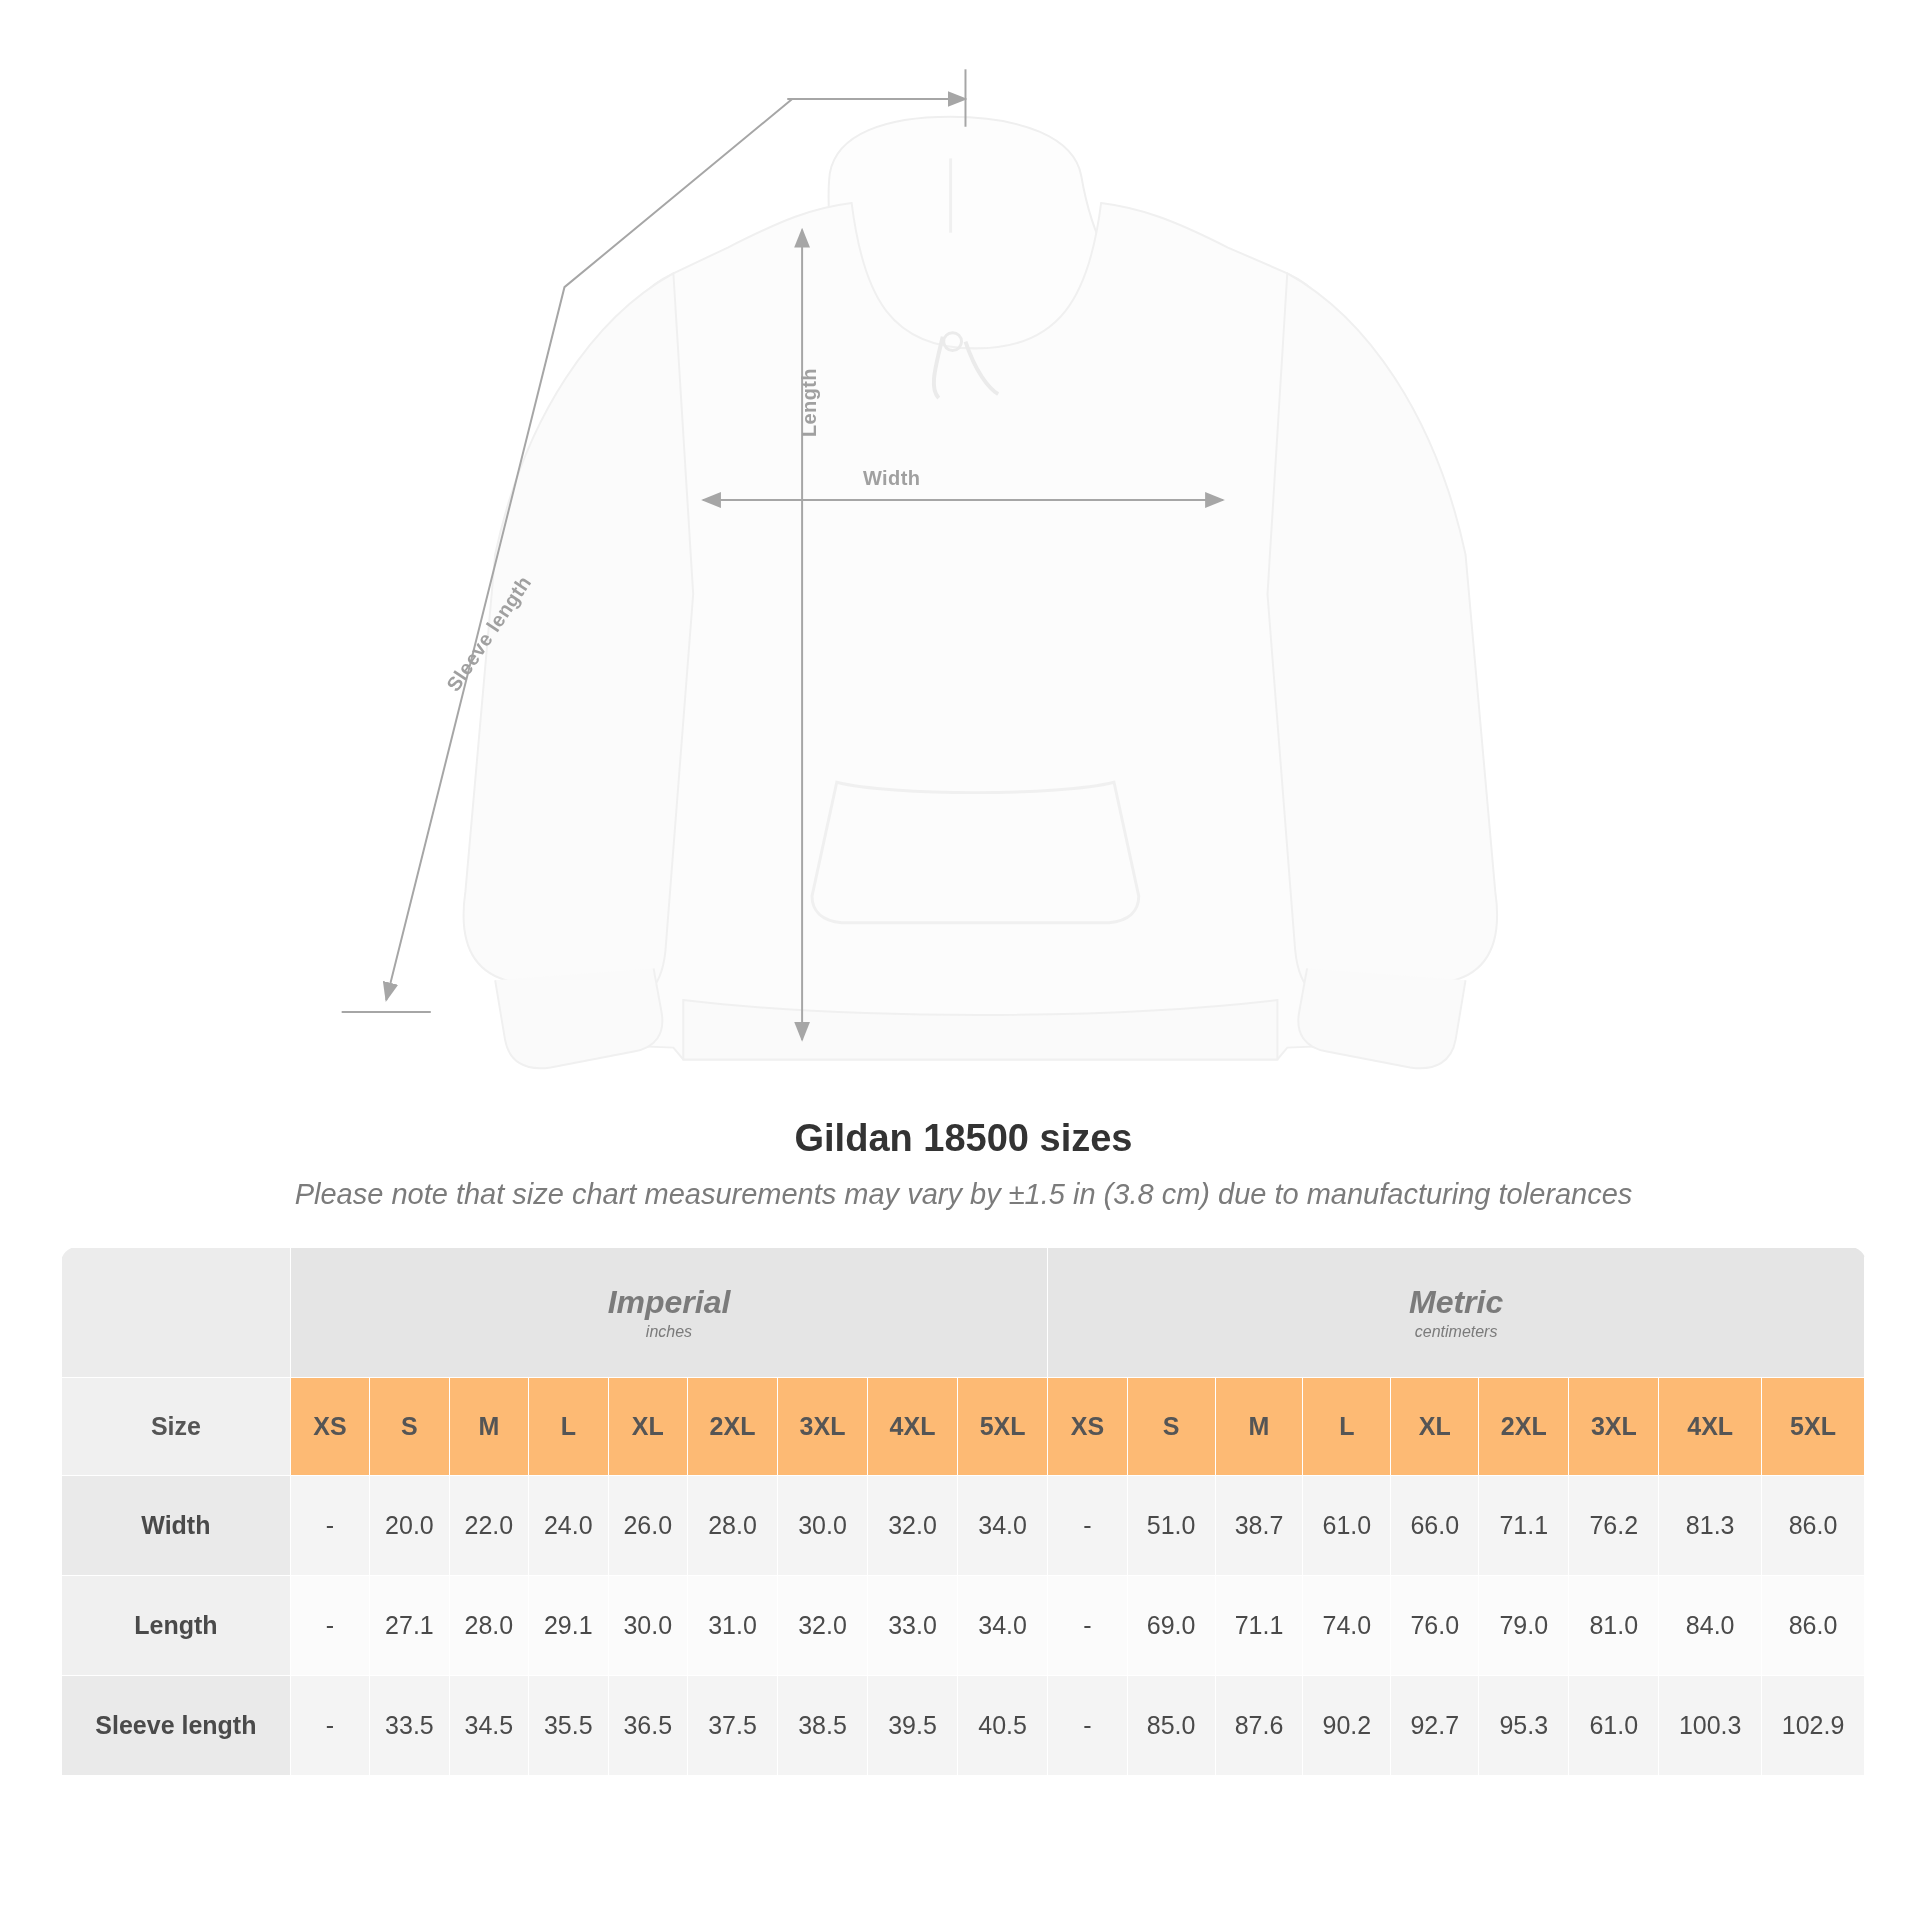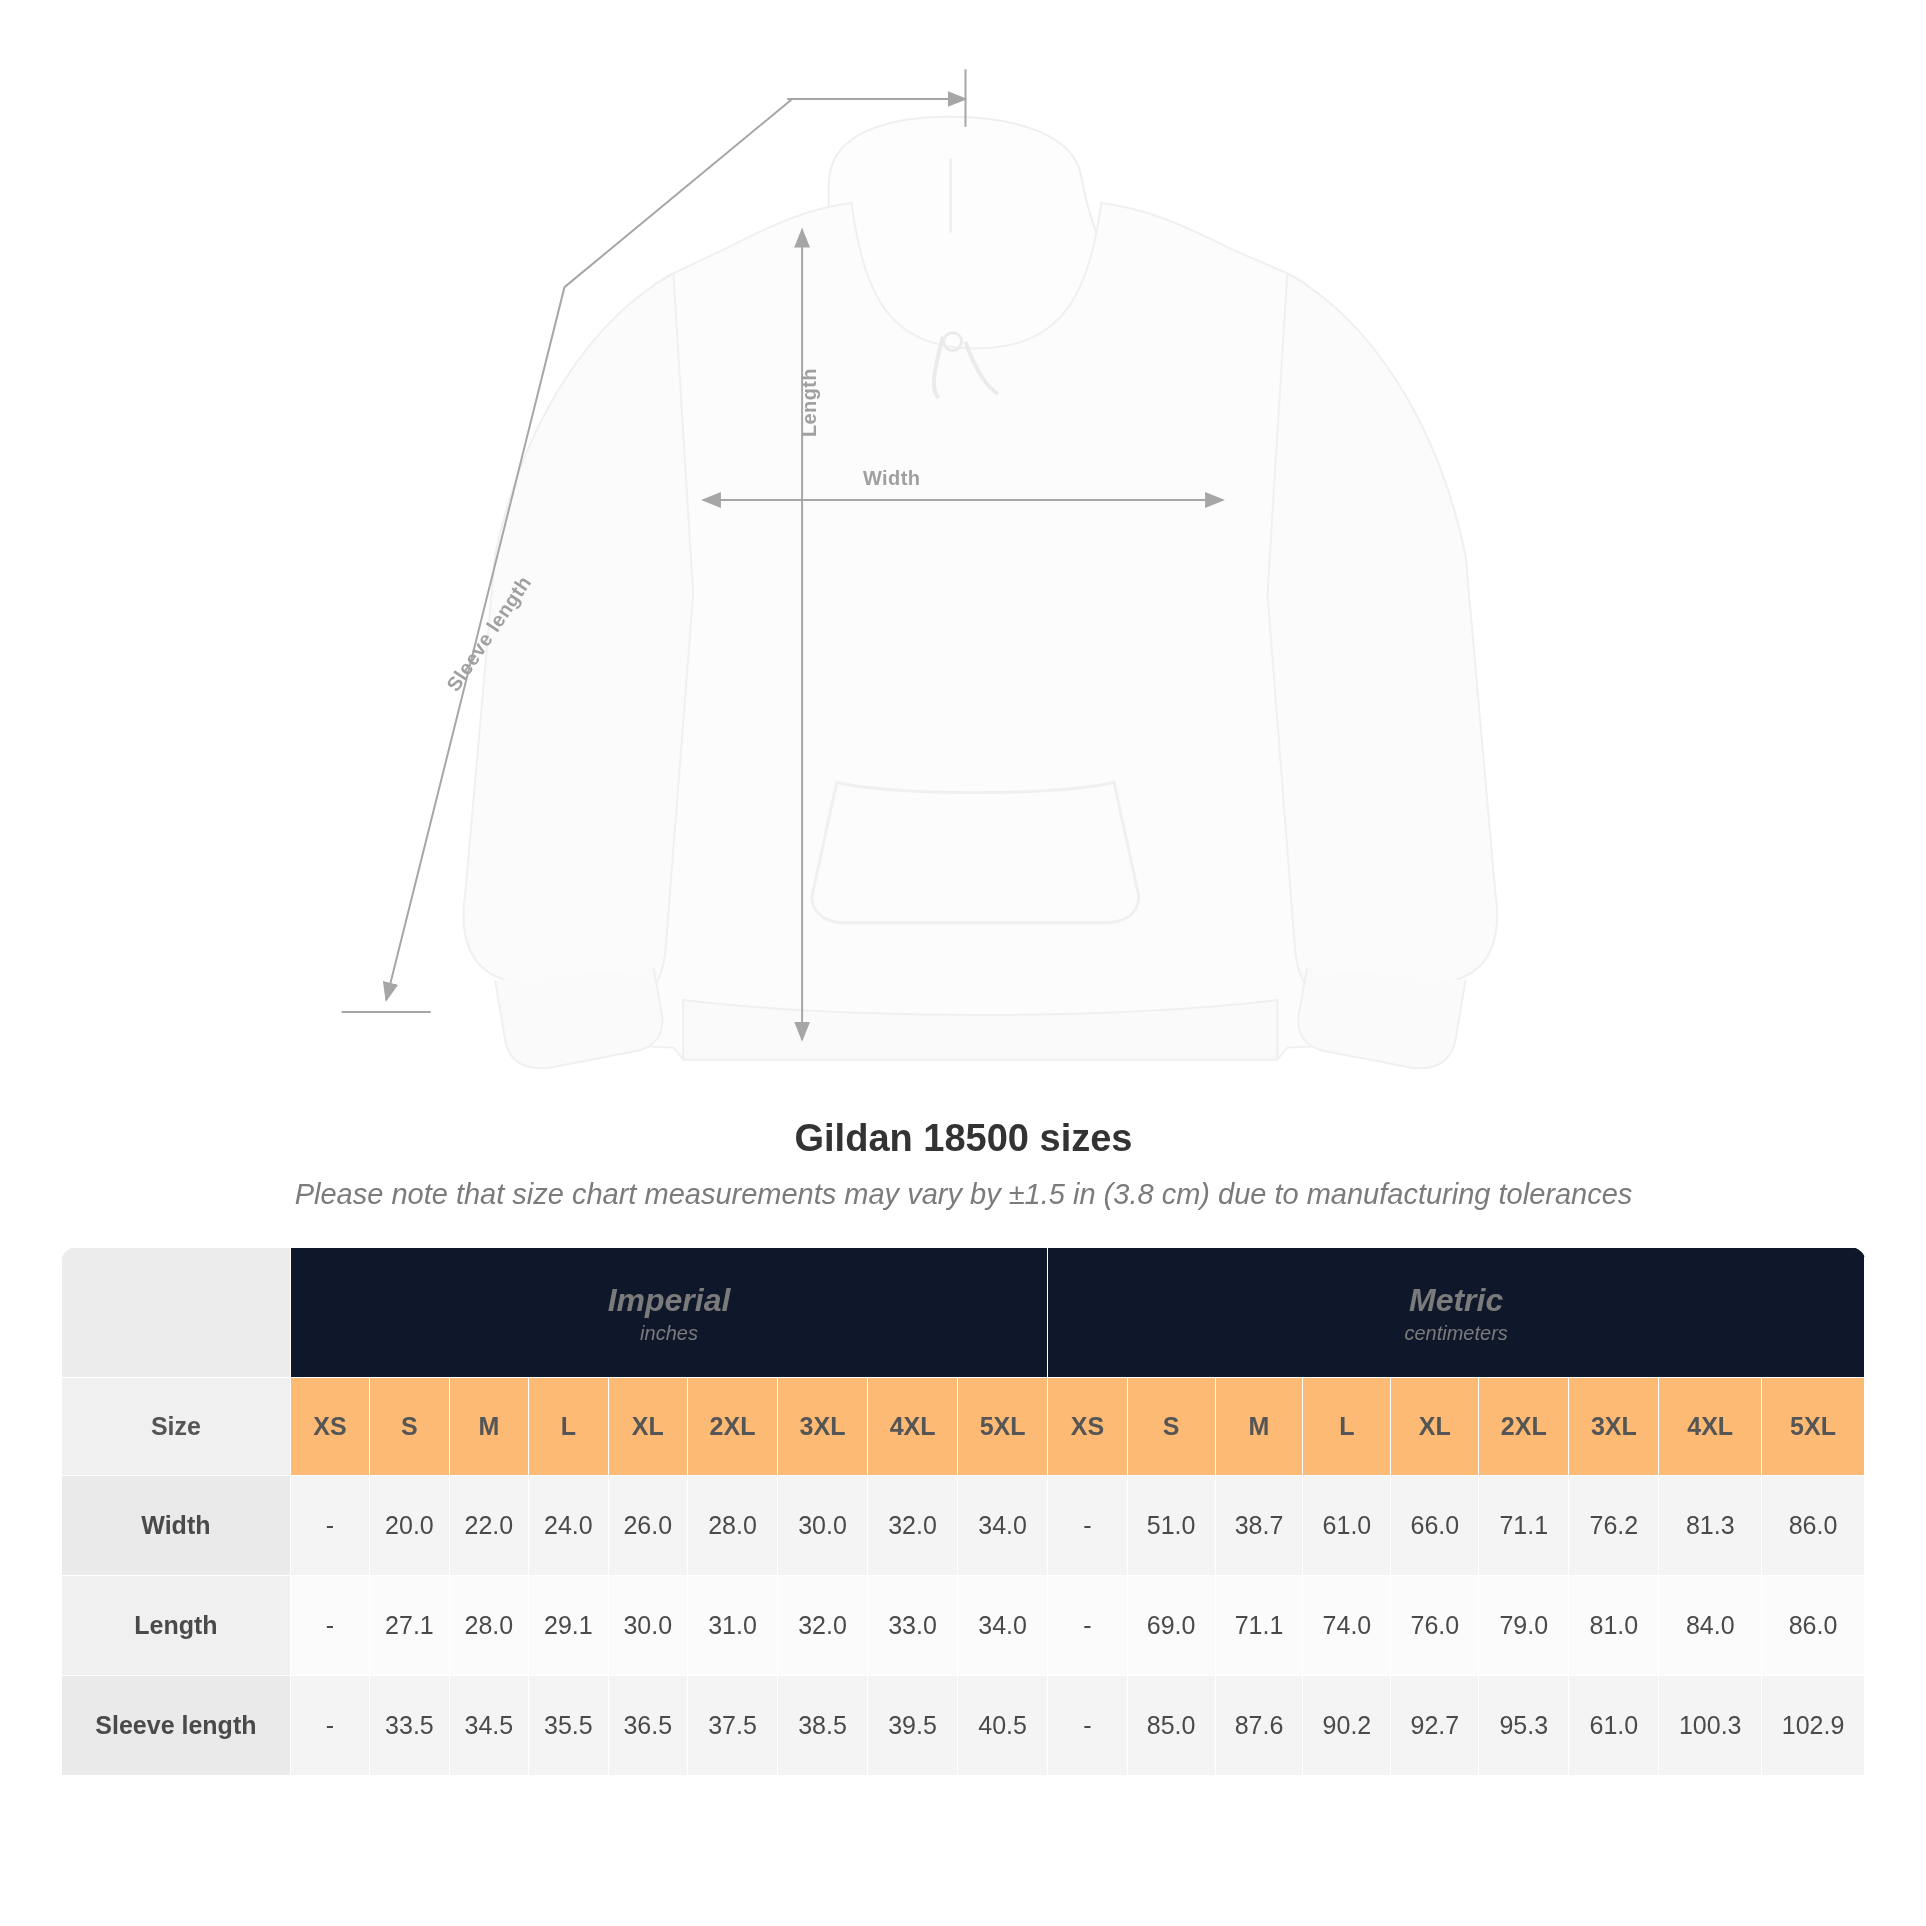--- a/index.html
+++ b/index.html
@@ -72,33 +72,33 @@
     table-layout: fixed;
   }
   table.size-table td, table.size-table th {
     text-align: center;
     vertical-align: middle;
     font-size: 25px;
     color: #4a4a4a;
     border: 1px solid #ffffff;
   }
   .unit-head {
-    background: #0f172a;
+    background: #e5e5e5;
     height: 129px;
     padding: 0;
   }
   .unit-head .unit-name {
     font-size: 32px;
     font-style: italic;
     font-weight: bold;
     color: #7b7b7b;
     line-height: 1.25;
   }
   .unit-head .unit-sub {
-    font-size: 20px;
+    font-size: 16px;
     font-style: italic;
     color: #7b7b7b;
     line-height: 1.3;
   }
   .corner-cell {
     background: #ececec;
   }
   tr.head-row td {
     background: #fdba74;
     height: 95px;

